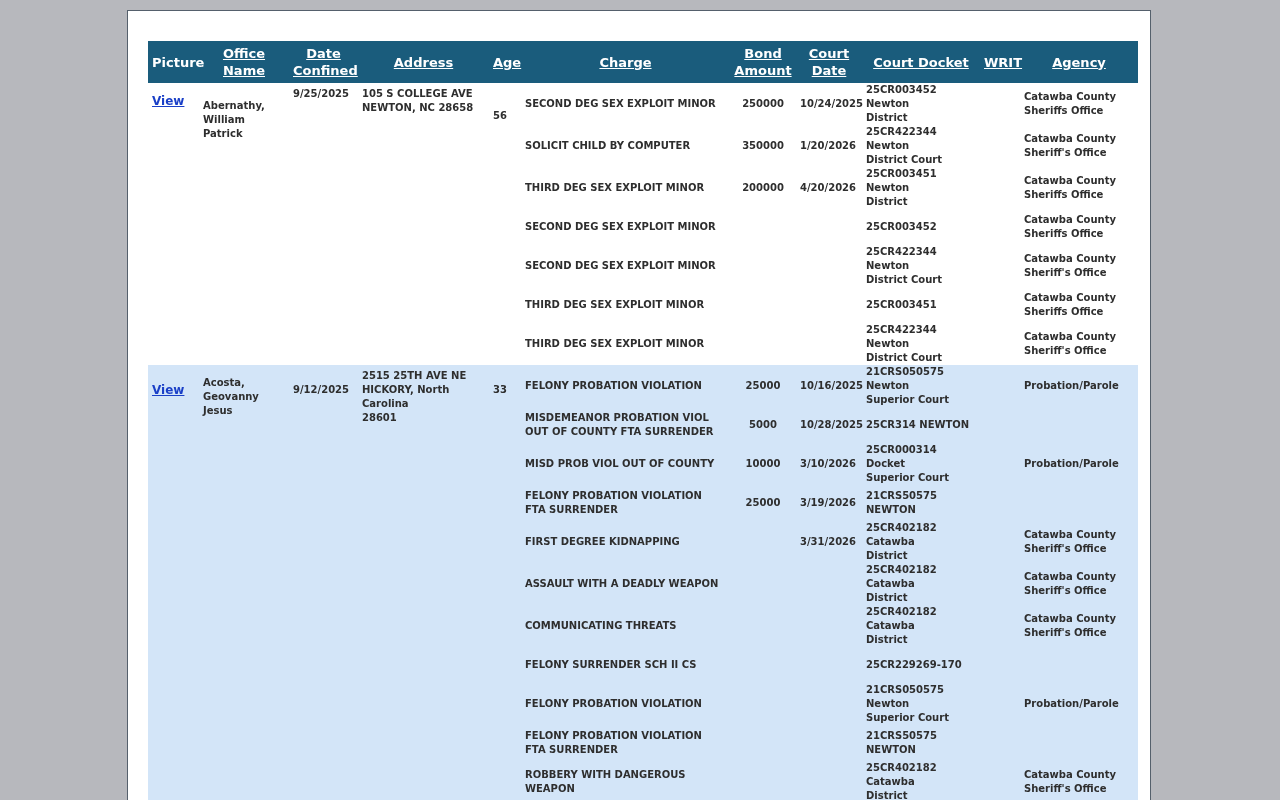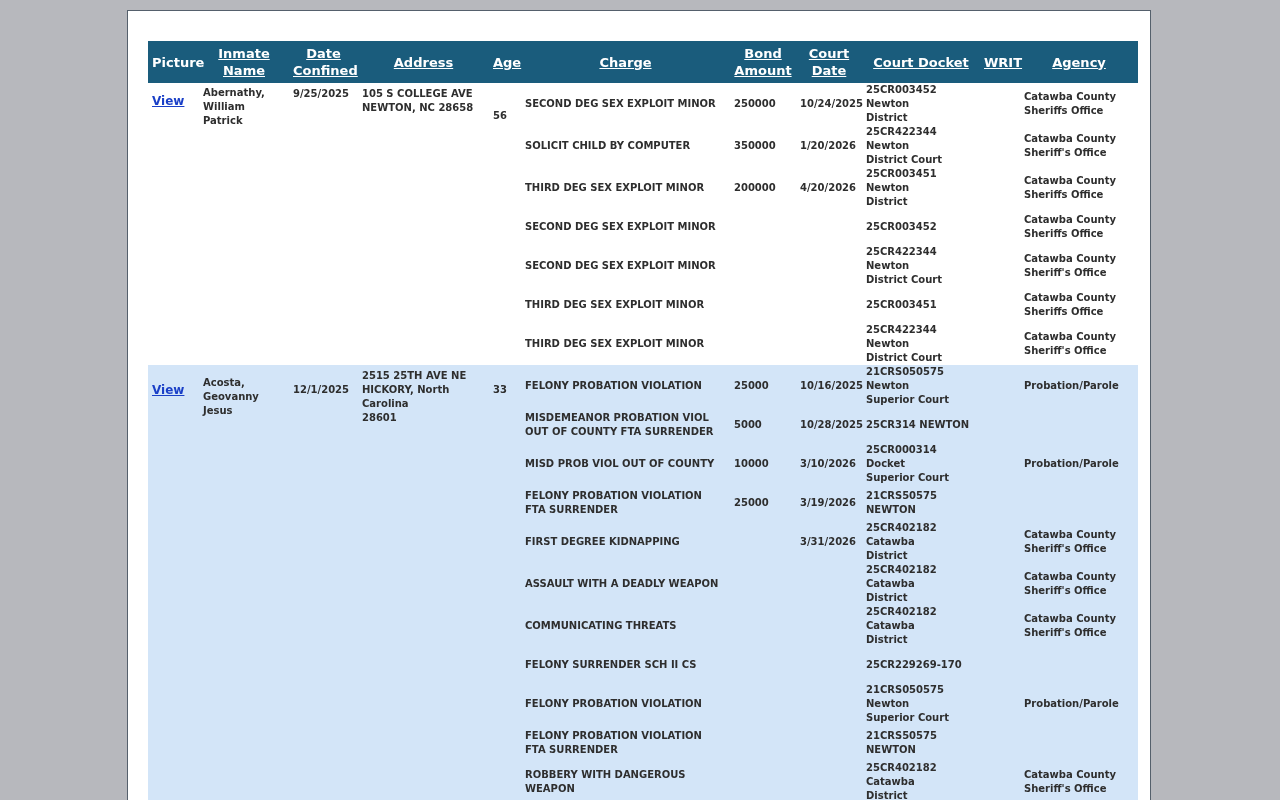--- a/index.html
+++ b/index.html
@@ -24,21 +24,21 @@
   }
   thead th span.h { text-decoration:underline; cursor:pointer; }
   thead th.pic { text-align:center; padding-left:4px; }
   tbody td {
     padding:0 4px; height:36px; vertical-align:middle; line-height:14px;
     font-size:10px;
   }
   tbody td.top { vertical-align:top; padding-top:4px; }
   tbody tr.blue td { background:#d3e5f8; }
   tbody tr.white td { background:#ffffff; }
-  td.num { text-align:left; }
+  td.num { text-align:center; }
   a.view { color:#1a3fc7; text-decoration:underline; font-size:12px; cursor:pointer; }
 </style>
 </head>
 <body>
 
 <div class="panel">
   <table class="roster">
     <colgroup>
       <col style="width:51px">
         <col style="width:90px">
@@ -48,36 +48,36 @@
         <col style="width:209px">
         <col style="width:66px">
         <col style="width:66px">
       <col style="width:118px">
         <col style="width:40px">
         <col style="width:118px">
     </colgroup>
     <thead>
       <tr>
         <th class="pic"><span>Picture</span></th>
-        <th><span class="h">Inmate</span><br><span class="h">Name</span></th>
+        <th><span class="h">Office</span><br><span class="h">Name</span></th>
         <th><span class="h">Date</span><br><span class="h">Confined</span></th>
         <th><span class="h">Address</span></th>
         <th><span class="h">Age</span></th>
         <th><span class="h">Charge</span></th>
         <th><span class="h">Bond</span><br><span class="h">Amount</span></th>
         <th><span class="h">Court</span><br><span class="h">Date</span></th>
         <th><span class="h">Court Docket</span></th>
         <th><span class="h">WRIT</span></th>
         <th><span class="h">Agency</span></th>
       </tr>
     </thead>
     <tbody id="roster-body">
         <tr class="white">
           <td rowspan="7" class="top" style="padding-top:11px"><a class="view">View</a></td>
-          <td rowspan="7" class="top" style="padding-top:3px"><span>Abernathy,</span><br><span>William Patrick</span></td>
+          <td rowspan="7" class="top" style="padding-top:16px"><span>Abernathy,</span><br><span>William Patrick</span></td>
           <td rowspan="7" class="top" style=""><span>9/25/2025</span></td>
           <td rowspan="7" class="top"><span>105 S COLLEGE AVE</span><br><span>NEWTON, NC 28658</span></td>
           <td rowspan="7" class="top" style="padding-top:26px"><span>56</span></td>
           <td><span>SECOND DEG SEX EXPLOIT MINOR</span></td>
           <td class="num"><span>250000</span></td>
           <td><span>10/24/2025</span></td>
           <td><span>25CR003452 Newton</span><br><span>District</span></td>
           <td><span></span></td>
           <td><span>Catawba County</span><br><span>Sheriffs Office</span></td>
         </tr>
@@ -125,21 +125,21 @@
           <td><span>THIRD DEG SEX EXPLOIT MINOR</span></td>
           <td class="num"><span></span></td>
           <td><span></span></td>
           <td><span>25CR422344 Newton</span><br><span>District Court</span></td>
           <td><span></span></td>
           <td><span>Catawba County</span><br><span>Sheriff's Office</span></td>
         </tr>
         <tr class="blue">
           <td rowspan="11" class="top" style="padding-top:18px"><a class="view">View</a></td>
           <td rowspan="11" class="top" style="padding-top:11px"><span>Acosta,</span><br><span>Geovanny Jesus</span></td>
-          <td rowspan="11" class="top" style="padding-top:18px"><span>12/1/2025</span></td>
+          <td rowspan="11" class="top" style="padding-top:18px"><span>9/12/2025</span></td>
           <td rowspan="11" class="top"><span>2515 25TH AVE NE</span><br><span>HICKORY, North Carolina</span><br><span>28601</span></td>
           <td rowspan="11" class="top" style="padding-top:18px"><span>33</span></td>
           <td><span>FELONY PROBATION VIOLATION</span></td>
           <td class="num"><span>25000</span></td>
           <td><span>10/16/2025</span></td>
           <td><span>21CRS050575 Newton</span><br><span>Superior Court</span></td>
           <td><span></span></td>
           <td><span>Probation/Parole</span></td>
         </tr>
         <tr class="blue">

